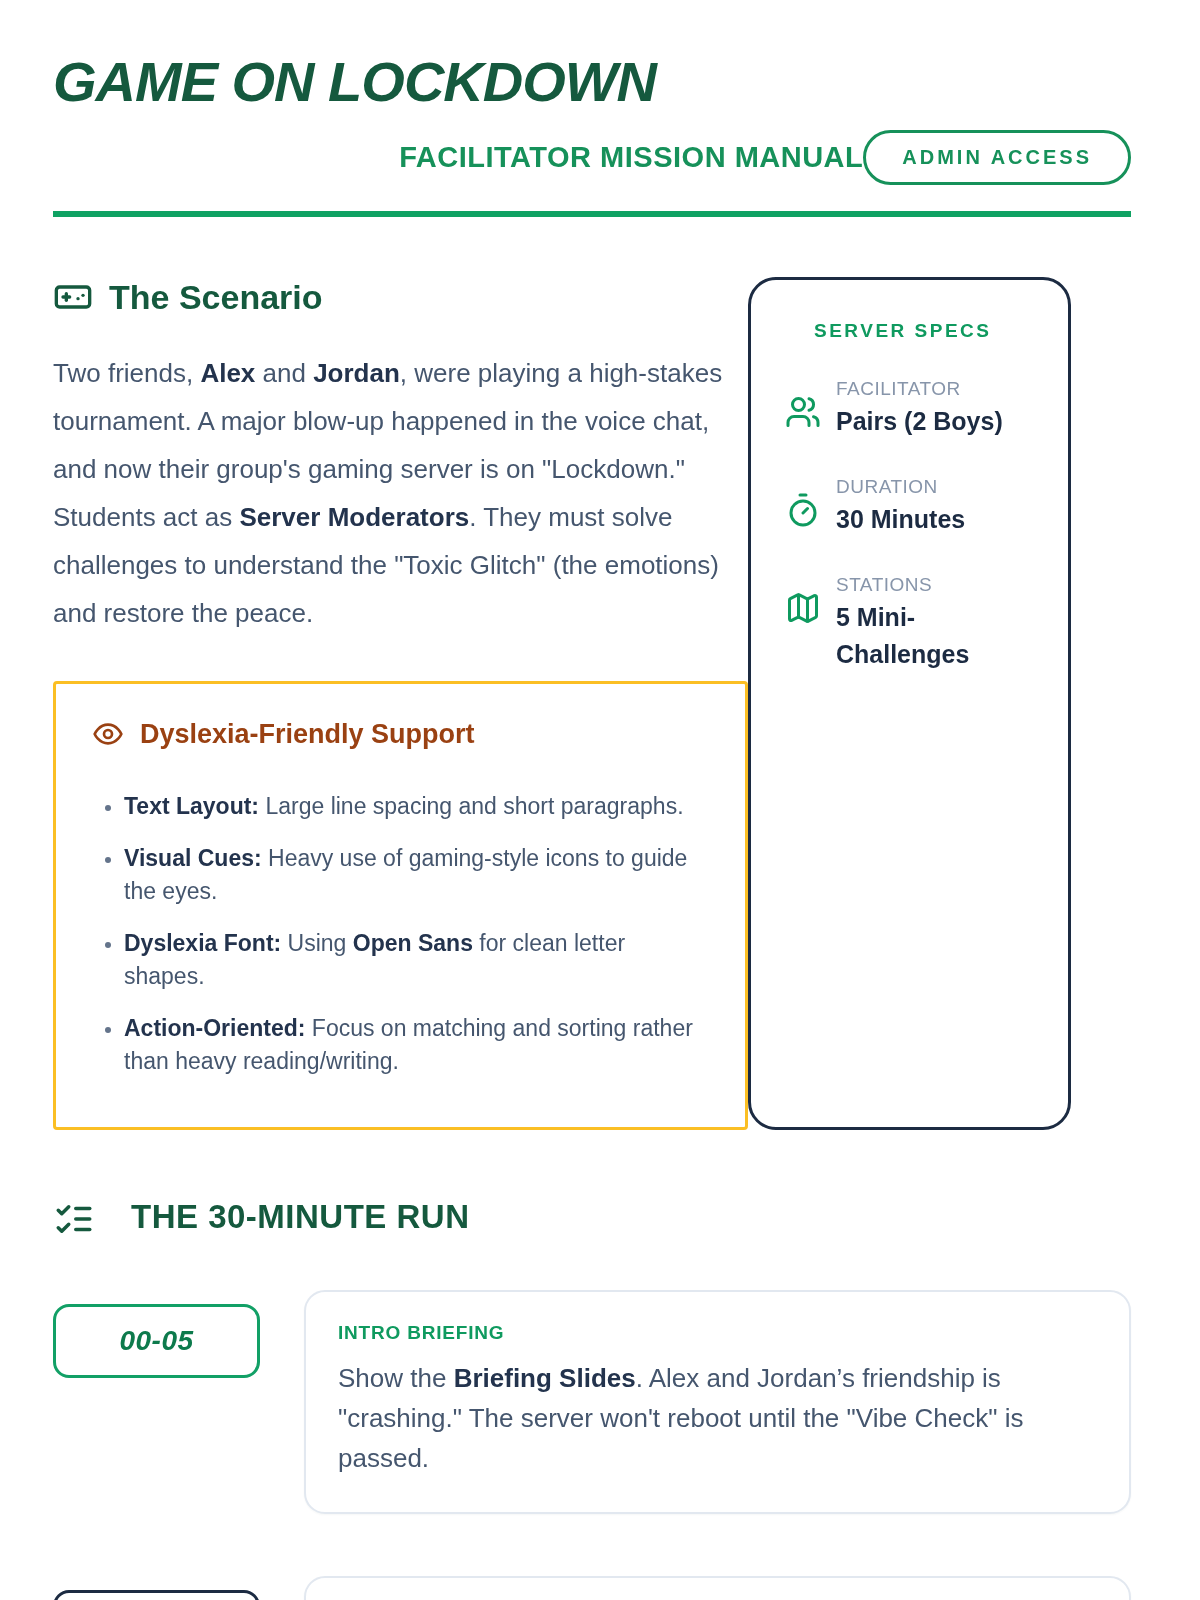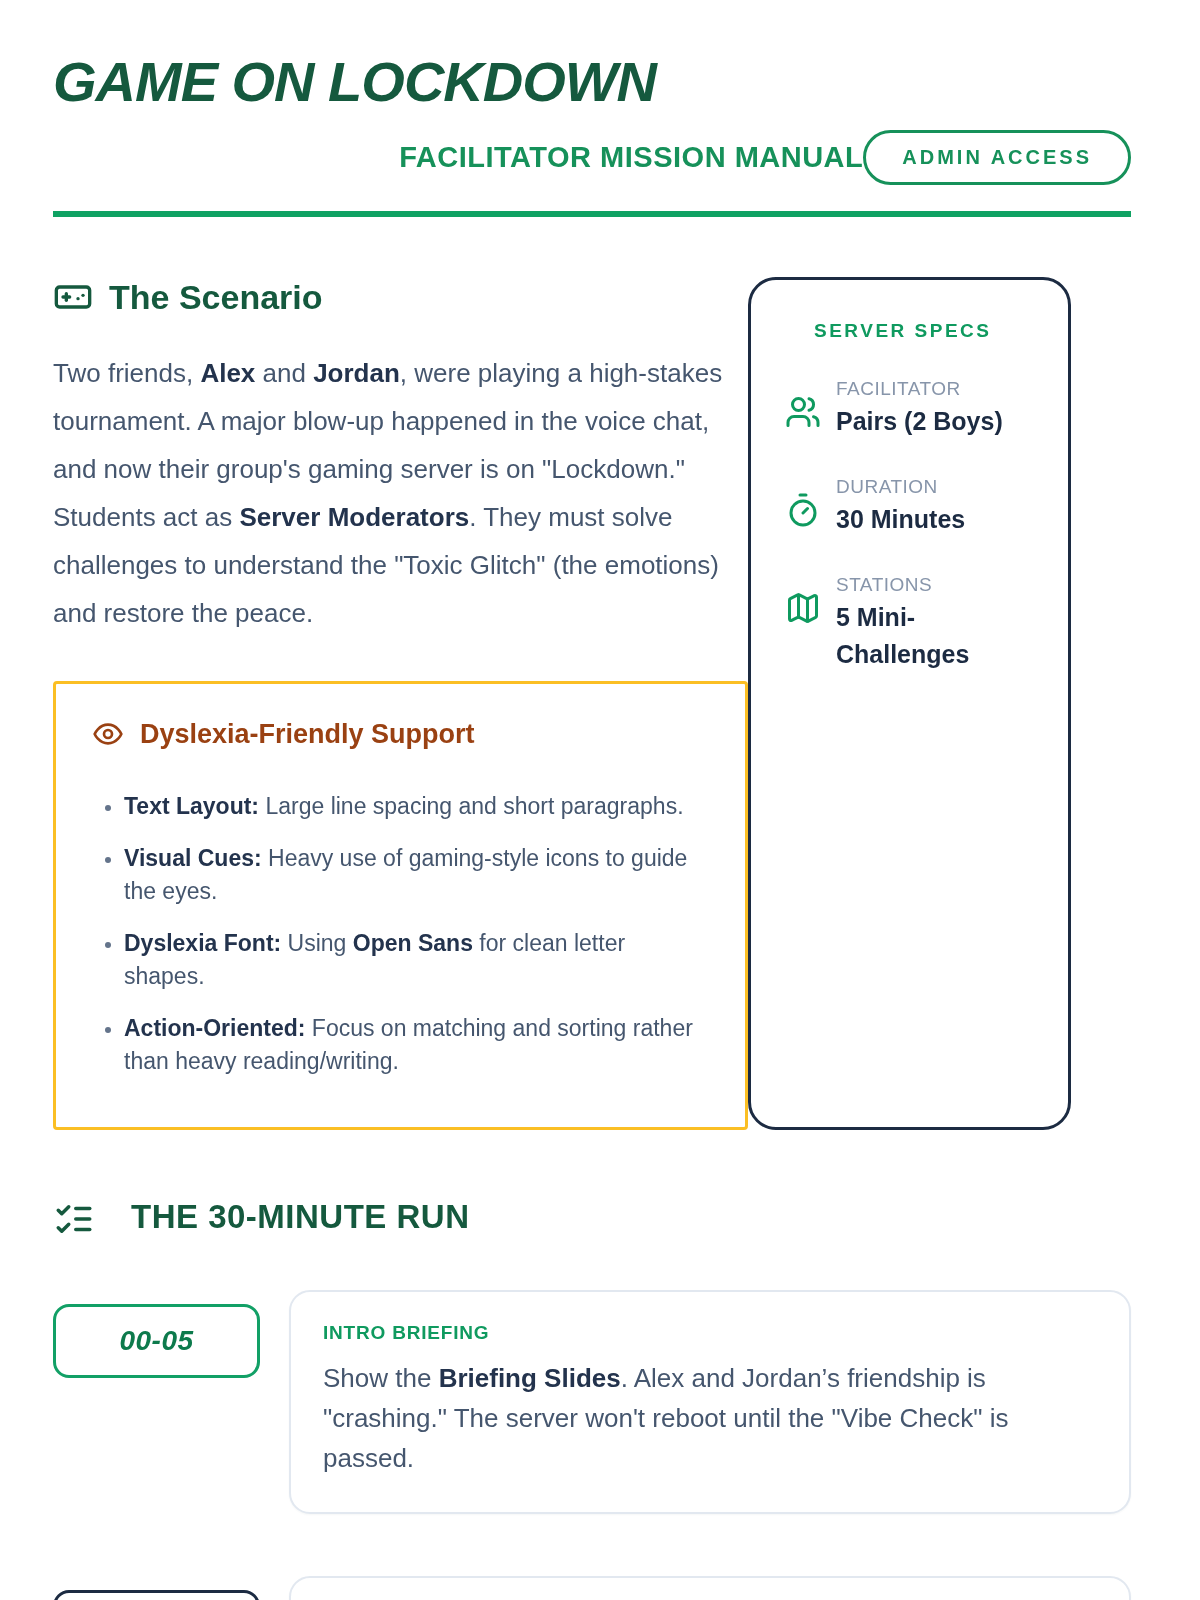--- a/index.html
+++ b/index.html
@@ -108,21 +108,21 @@
   
   .run-heading{
     margin-top:68px;
     display:flex;align-items:flex-start;gap:36px;
     font-size:33px;font-weight:800;color:var(--green-deep);
     letter-spacing:0.5px;
   }
   .run-heading .icon{display:inline-flex;color:var(--green-deep);}
   .timeline{margin-top:50px;}
   .timeline-row{
-    display:grid;grid-template-columns:207px 1fr;column-gap:29px;
+    display:grid;grid-template-columns:207px 1fr;column-gap:44px;
     align-items:start;margin-bottom:62px;
   }
   .time-badge{
     height:74px;border-radius:16px;border:3px solid;
     display:flex;align-items:center;justify-content:center;
     font-size:28px;font-weight:800;font-style:italic;letter-spacing:0.5px;
     margin-top:14px;background:#ffffff;
   }
   .time-badge.green{border-color:#12a066;color:#0d7a4c;}
   .time-badge.navy{border-color:var(--navy);color:var(--navy);}

